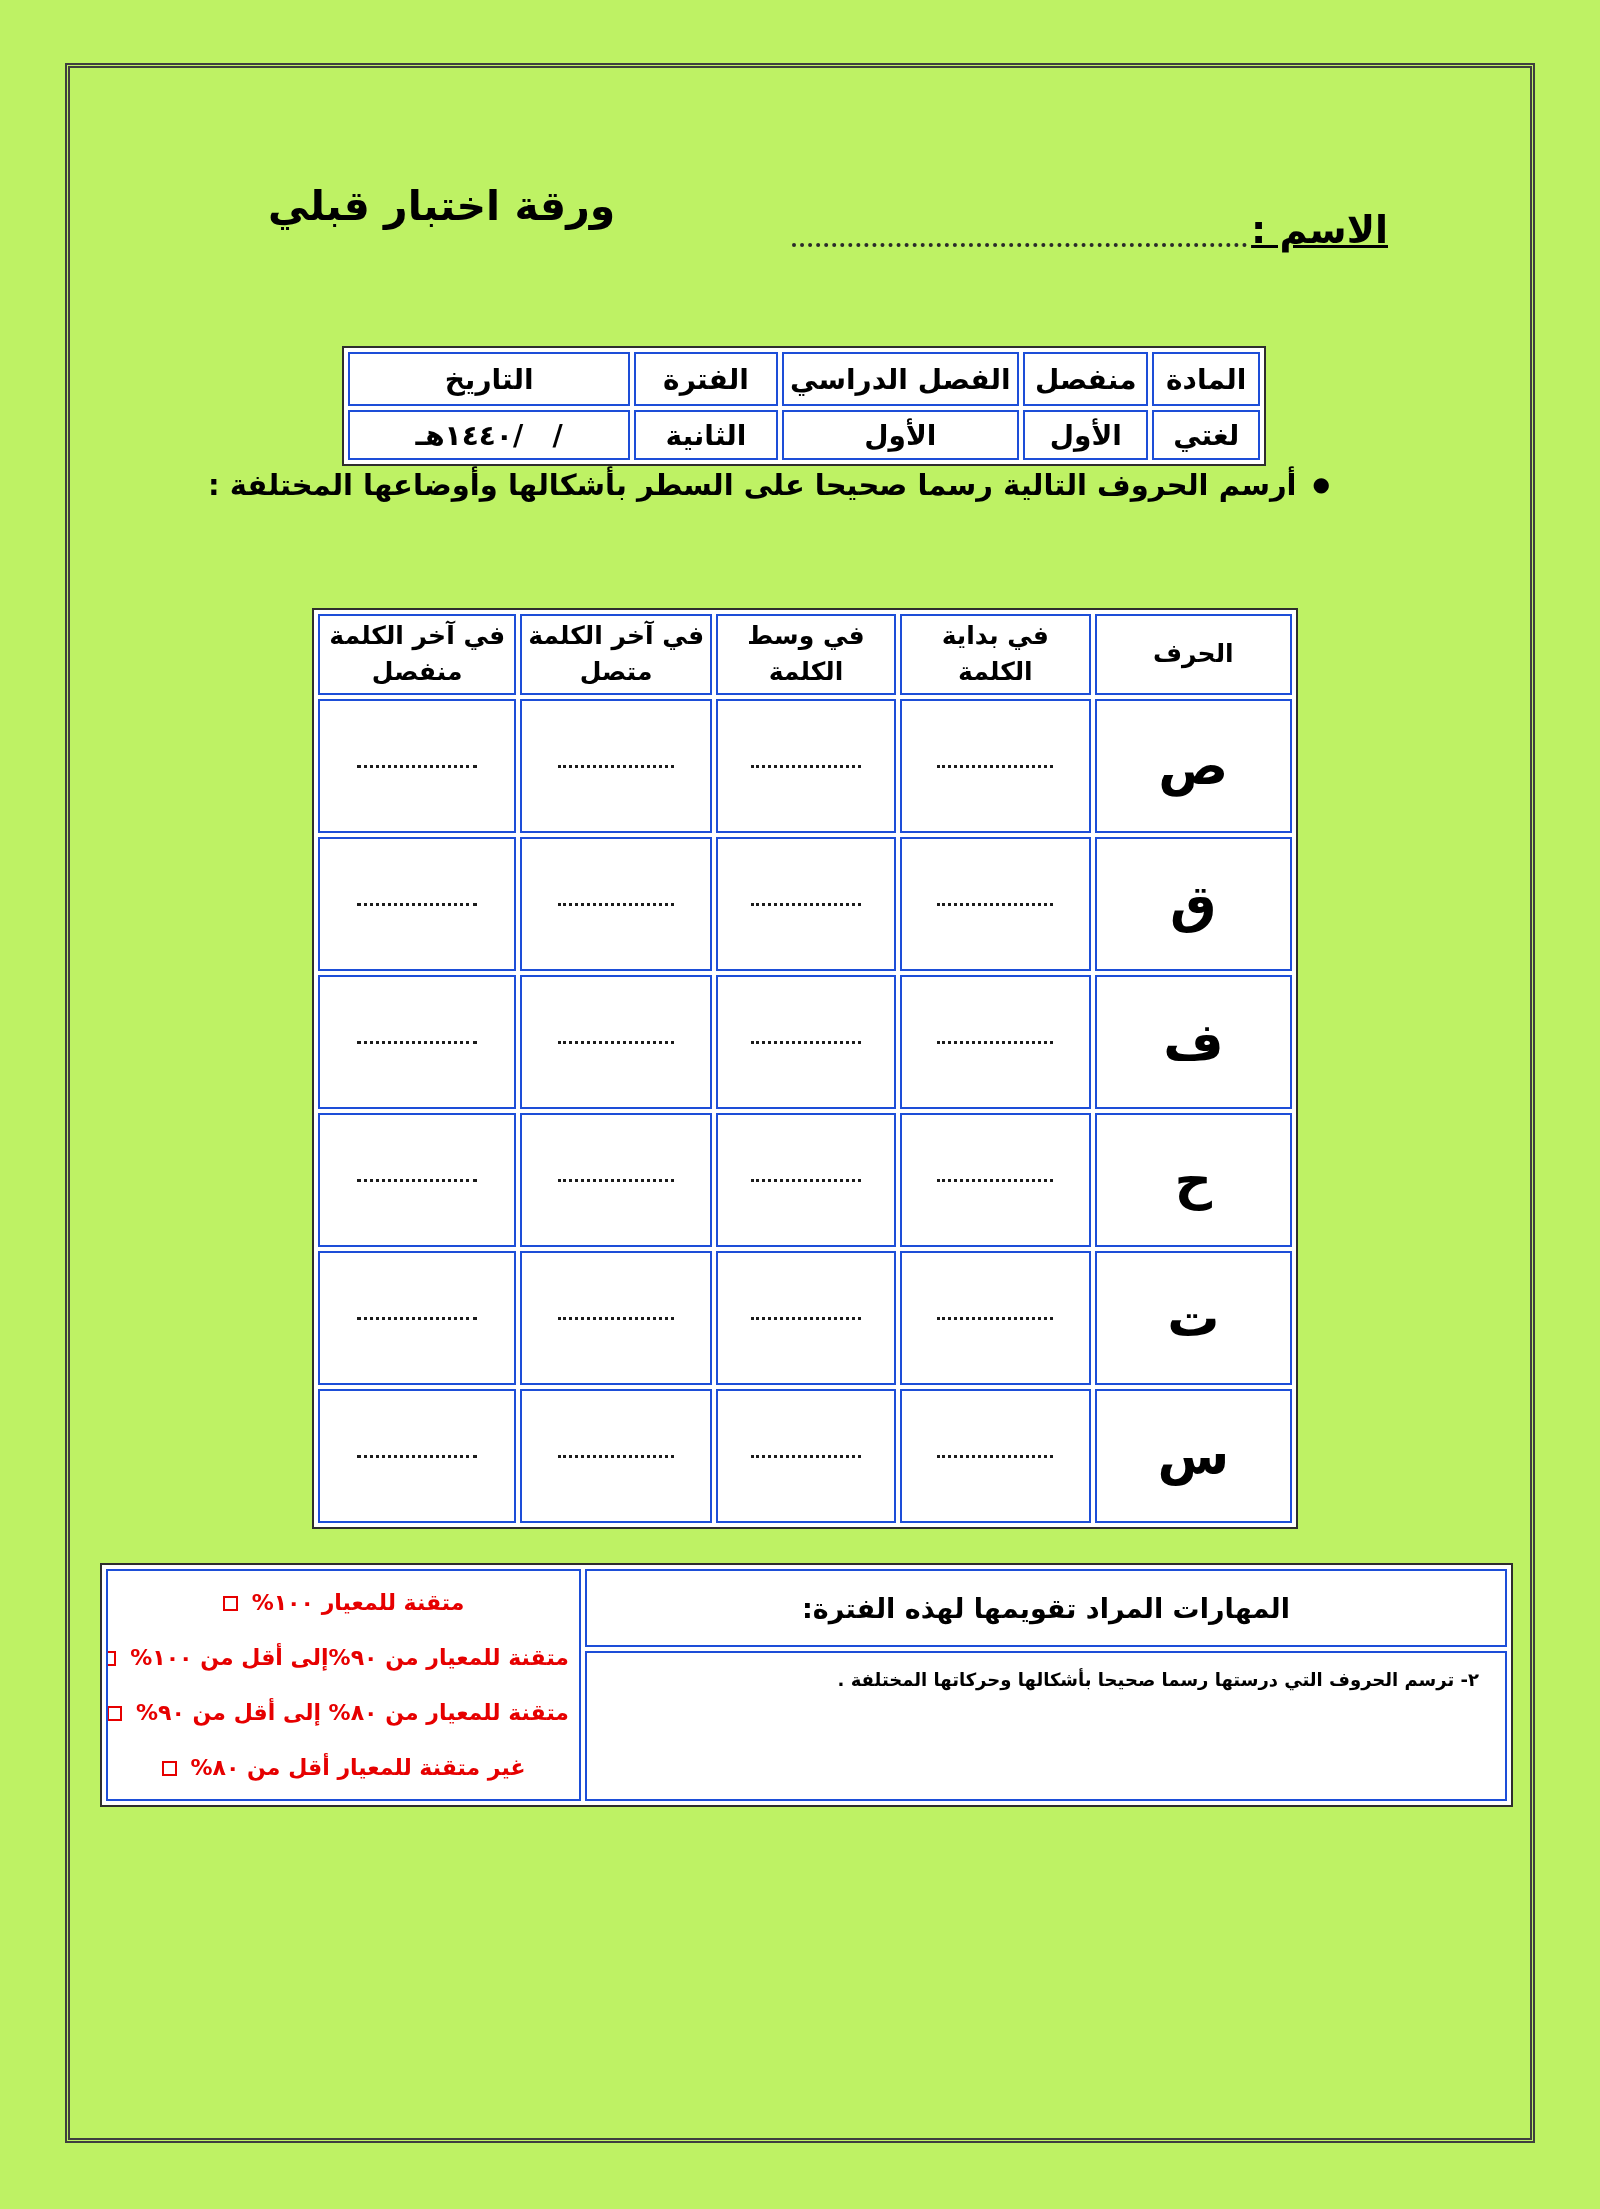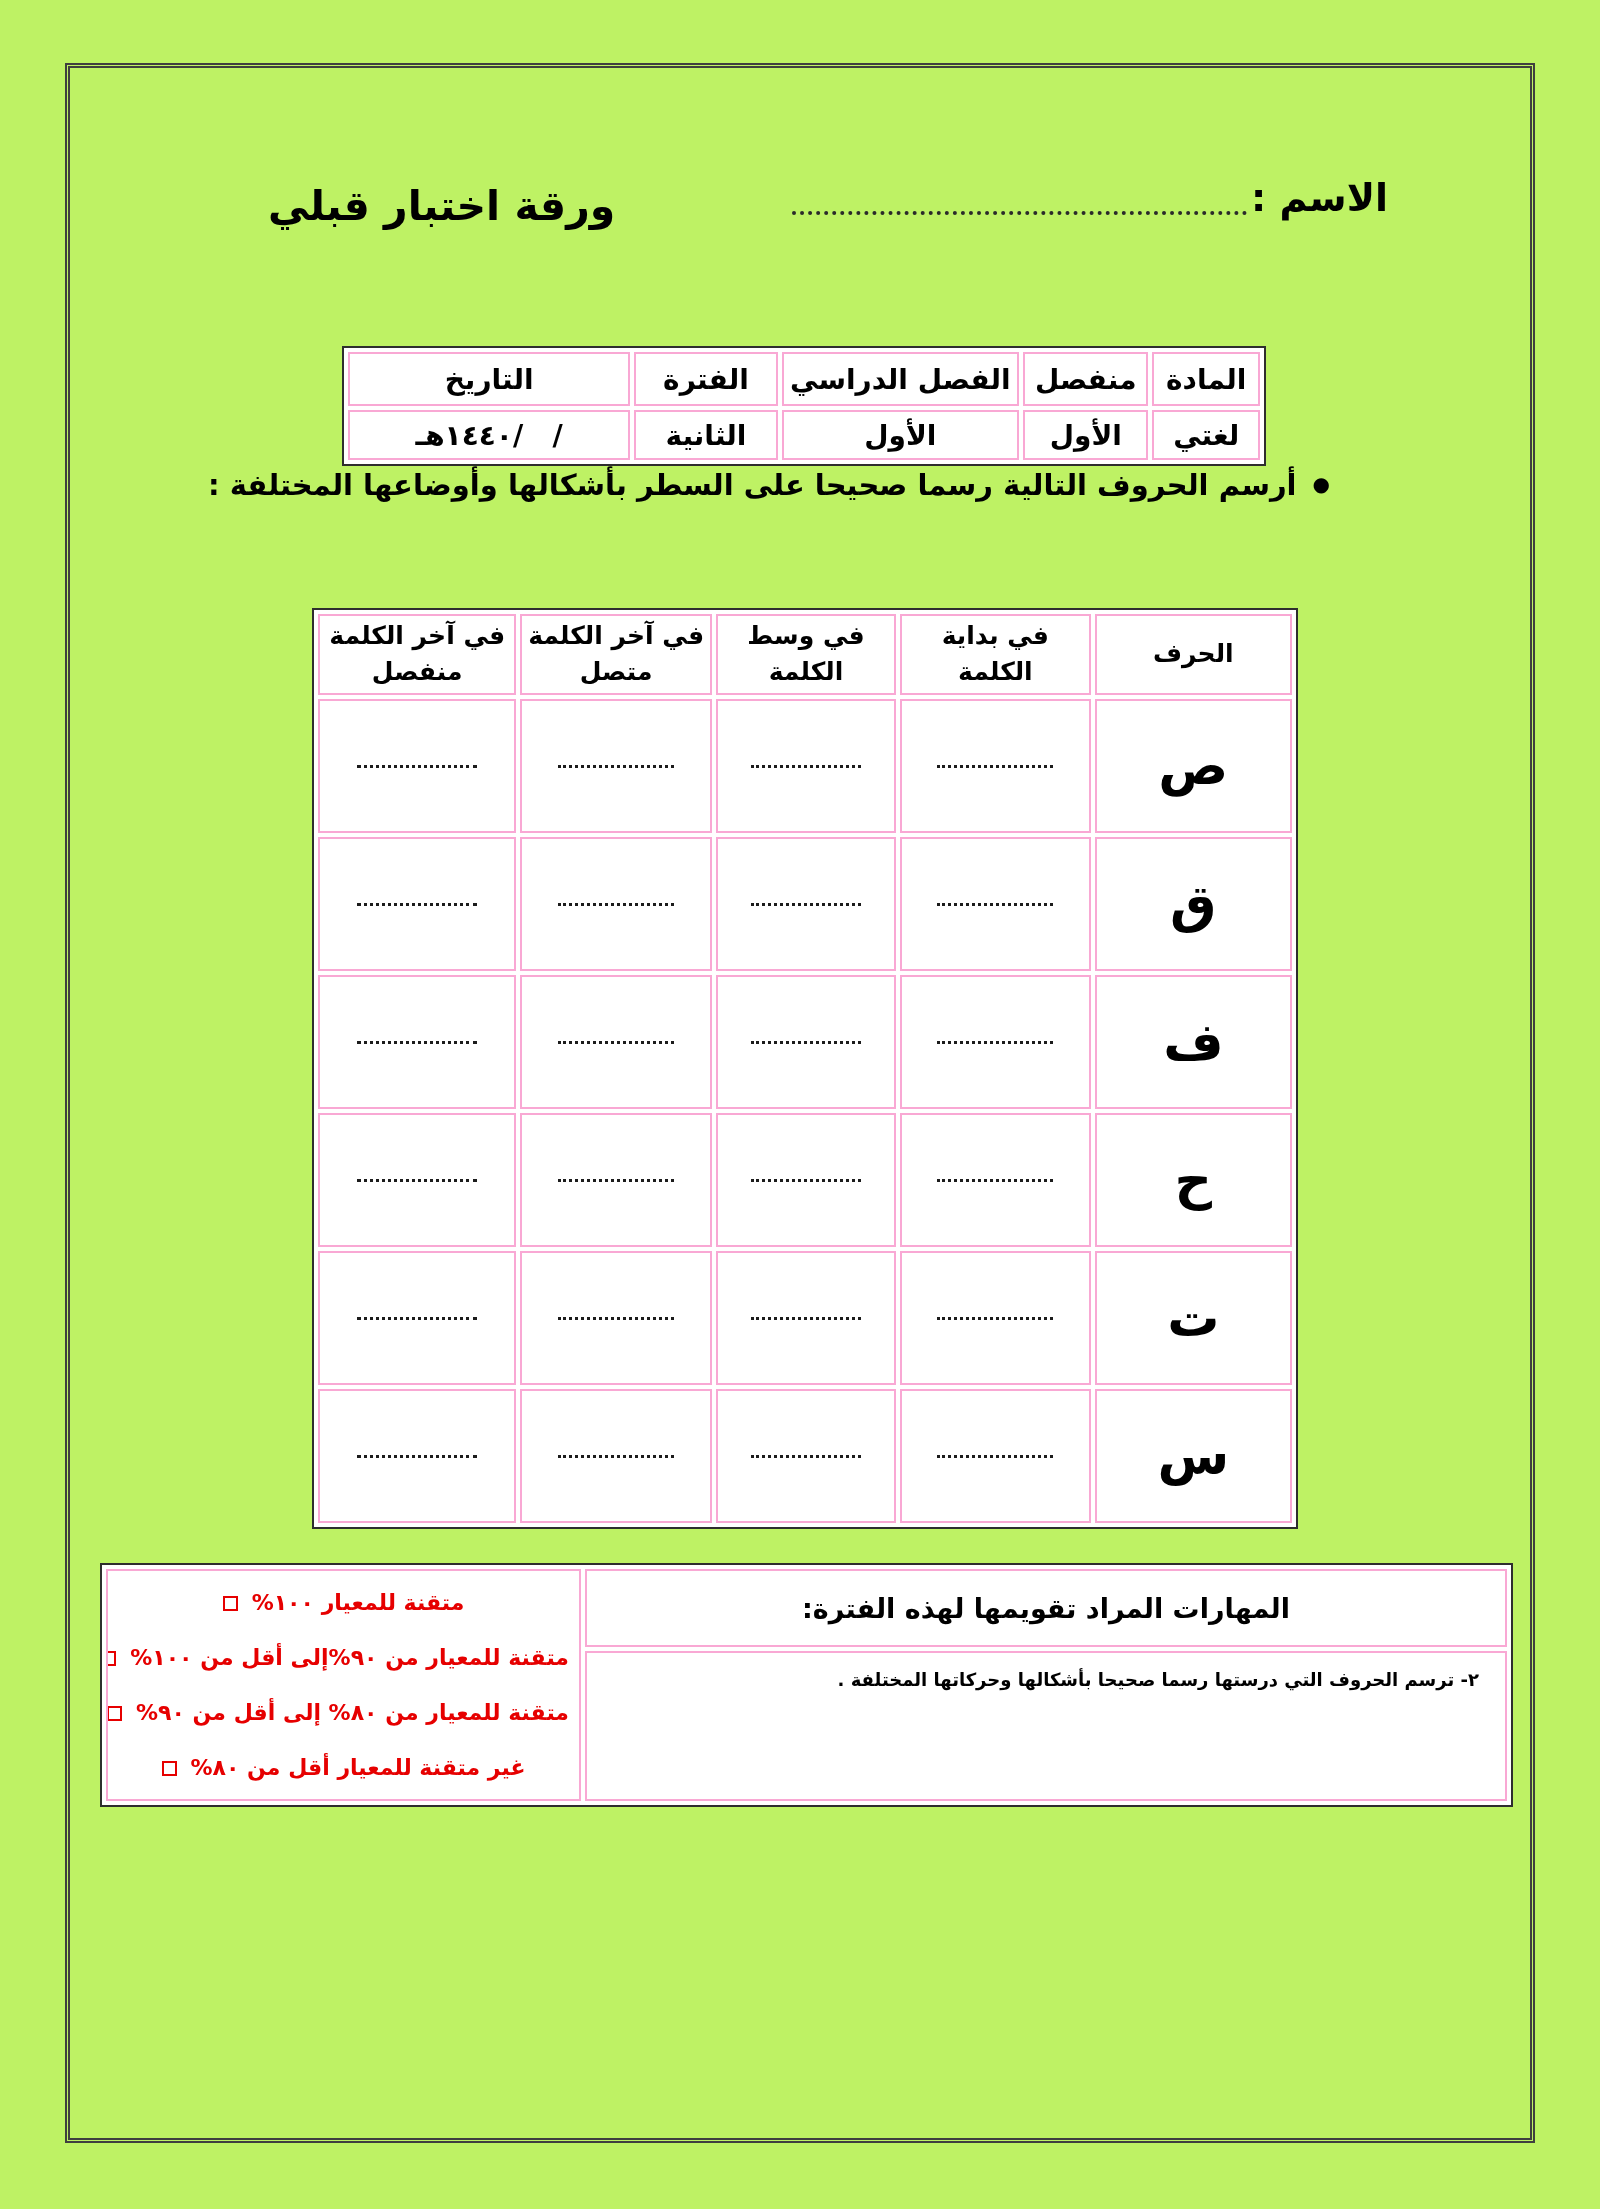--- a/index.html
+++ b/index.html
@@ -27,44 +27,45 @@
   
   .doc-title {
     position: absolute;
     left: 268px; top: 182px;
     font-size: 41px;
     letter-spacing: 1px;
     white-space: nowrap;
   }
   .name-line {
     position: absolute;
-    right: 212px; top: 176px;
+    right: 212px; top: 208px;
     font-size: 38px;
     white-space: nowrap;
     direction: rtl;
+    text-decoration: underline;
   }
   .name-leader {
     display: inline-block;
     width: 455px;
     height: 6px;
     border-bottom: 4px dotted #2a2a2a;
     vertical-align: -4px;
     margin-right: 4px;
   }
   
   table.wtab {
     border-collapse: separate;
     border-spacing: 4px;
     border: 2px solid #2e2e2e;
     background: #fff;
     table-layout: fixed;
     direction: rtl;
   }
   table.wtab th, table.wtab td {
-    border: 2px solid #f9a8d4;
+    border: 2px solid #1d4ed8;
     text-align: center;
     vertical-align: middle;
     background: #fff;
     overflow: hidden;
   }
   
   .info-table {
     position: absolute;
     left: 342px; top: 346px;
     width: 924px;

